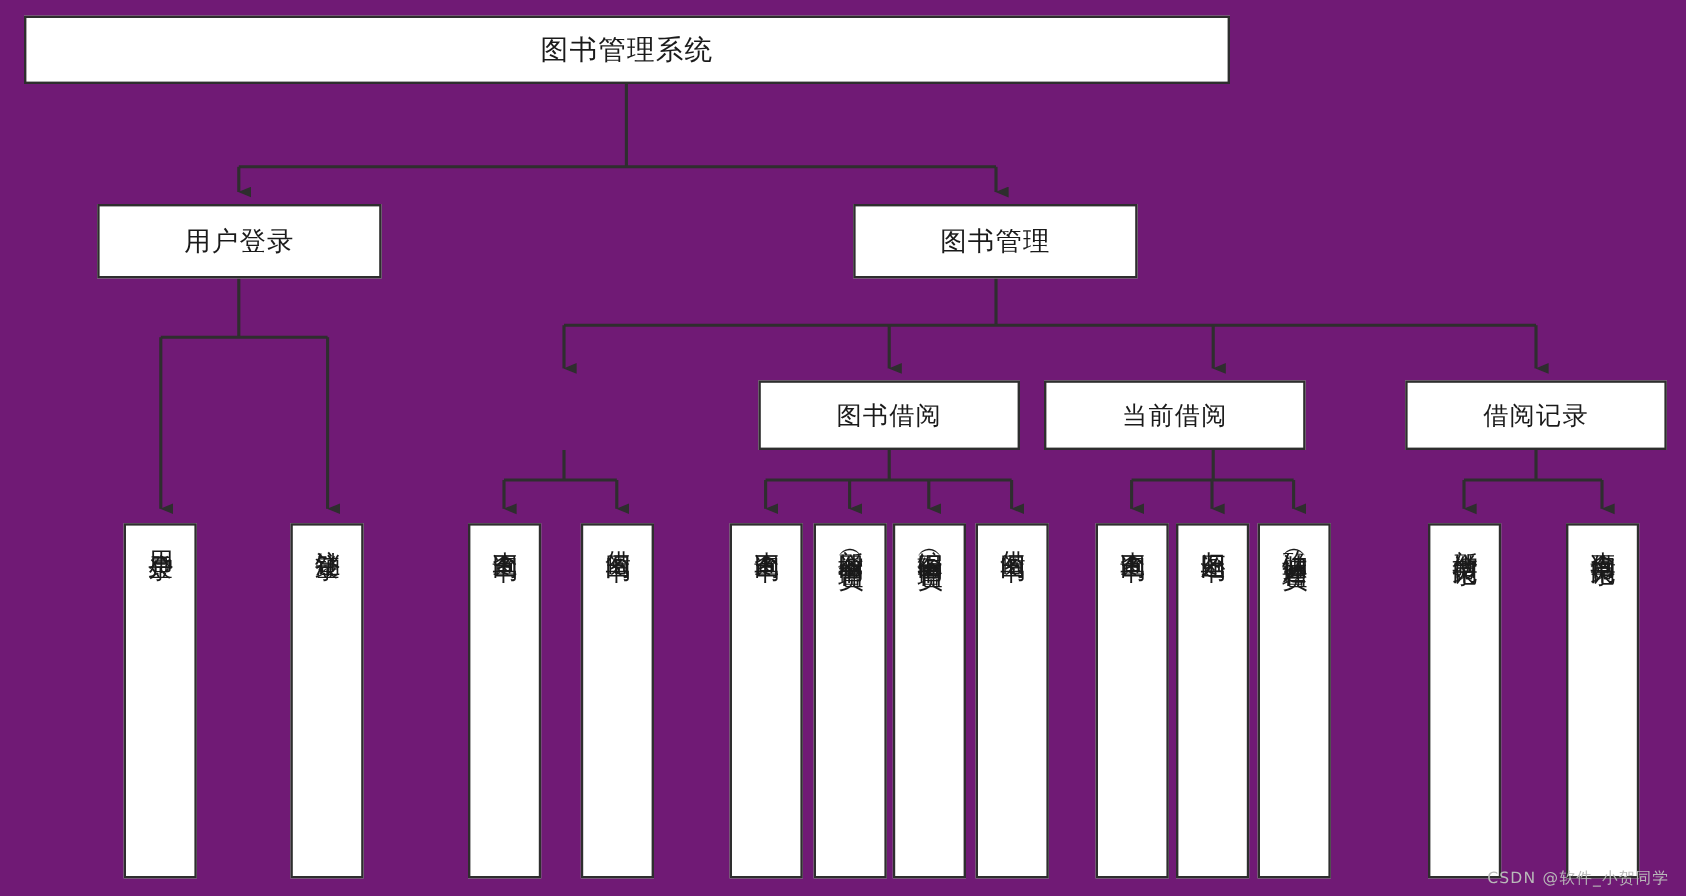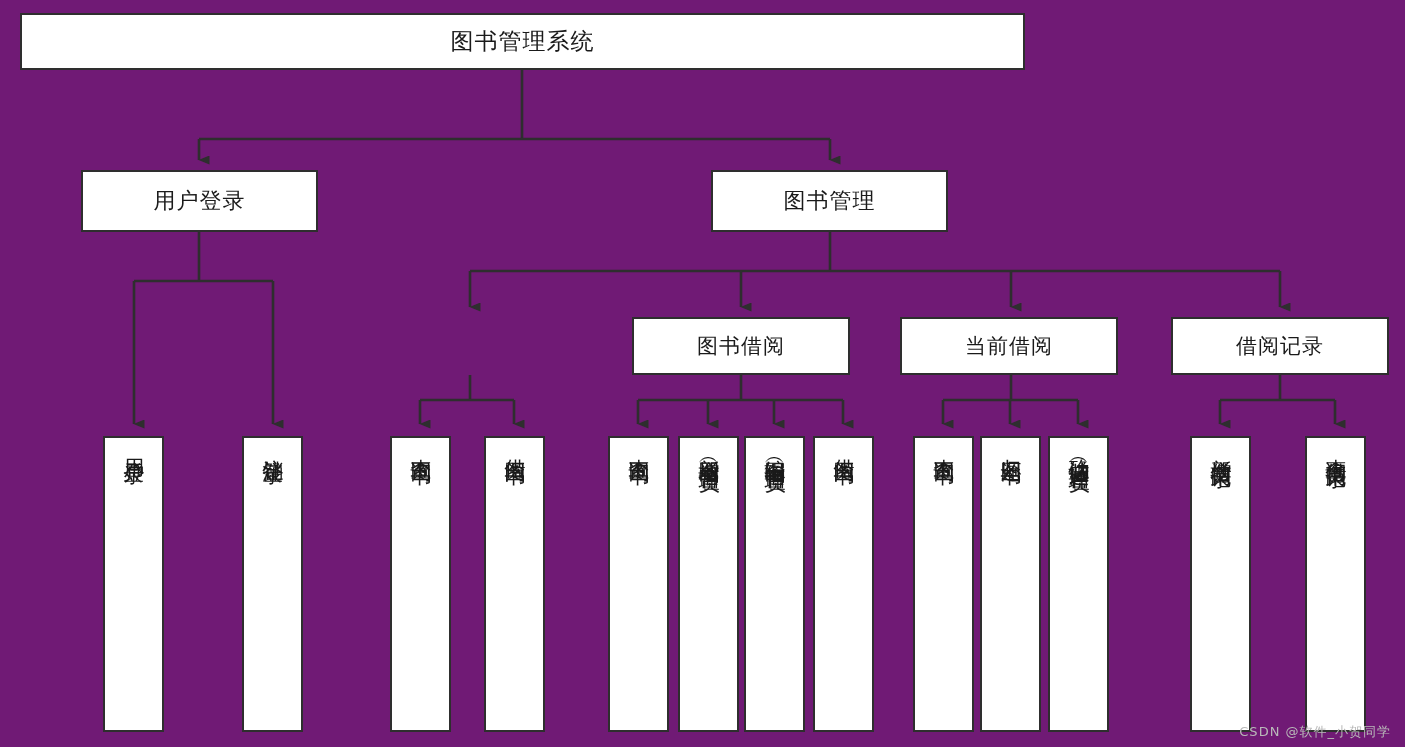--- a/index.html
+++ b/index.html
@@ -129,21 +129,21 @@
   <div class="node level2" style="left: 81px; top: 170px; width: 237px; height: 62px;">
     <span class="htext">用户登录</span>
   </div>
   <div class="node level2" style="left: 711px; top: 170px; width: 237px; height: 62px;">
     <span class="htext">图书管理</span>
   </div>
 
   <div class="node level3" style="left: 632px; top: 317px; width: 218px; height: 58px;">
     <span class="htext">图书借阅</span>
   </div>
-  <div class="node level3" style="left: 900px; top: 317px; width: 218px; height: 58px;">
+  <div class="node level3" style="left: 870px; top: 317px; width: 218px; height: 58px;">
     <span class="htext">当前借阅</span>
   </div>
   <div class="node level3" style="left: 1171px; top: 317px; width: 218px; height: 58px;">
     <span class="htext">借阅记录</span>
   </div>
 
   <div class="node leaf leaf-short" style="left: 103px; top: 436px; width: 61px; height: 296px;">
     <span class="vtext">用户登录</span>
   </div>
   <div class="node leaf leaf-short" style="left: 242px; top: 436px; width: 61px; height: 296px;">

